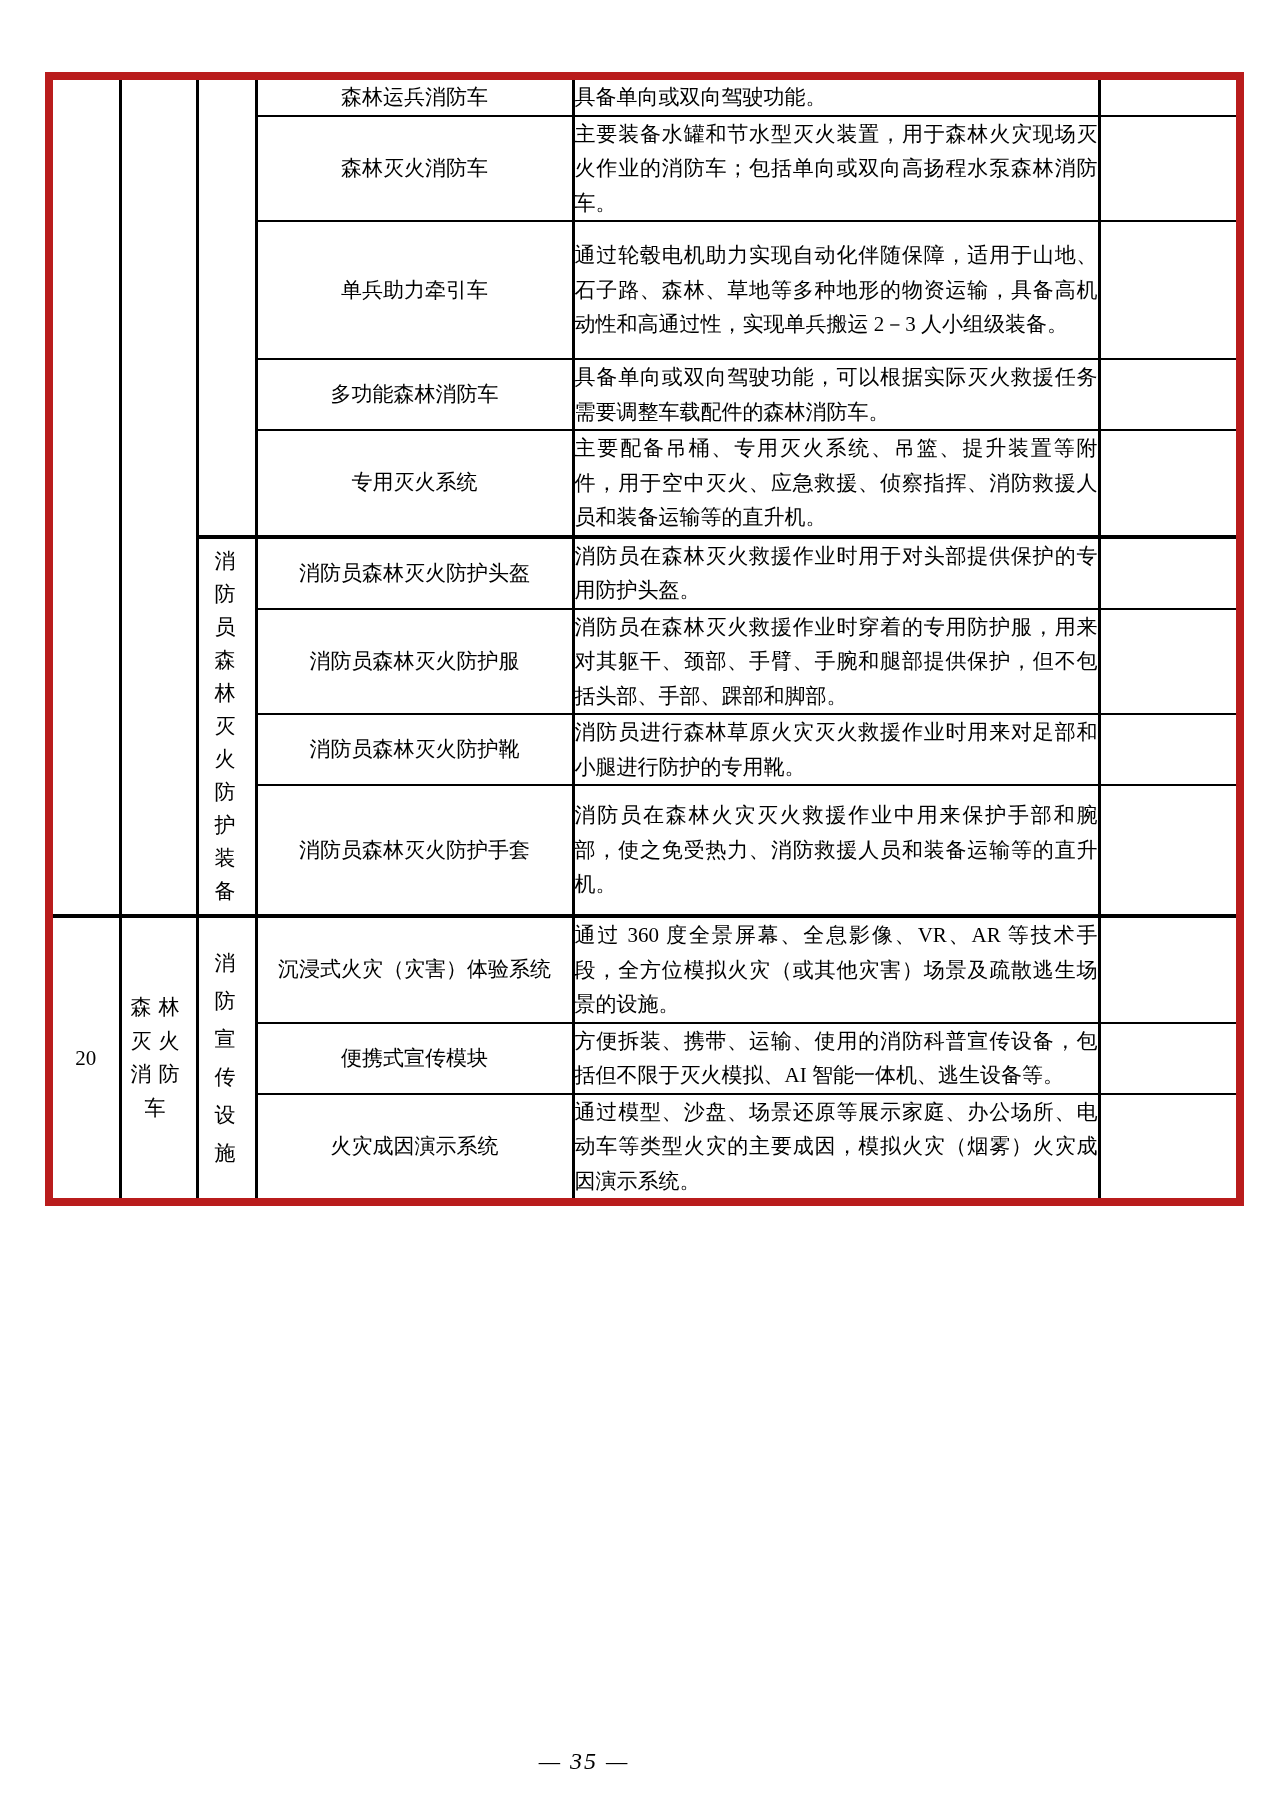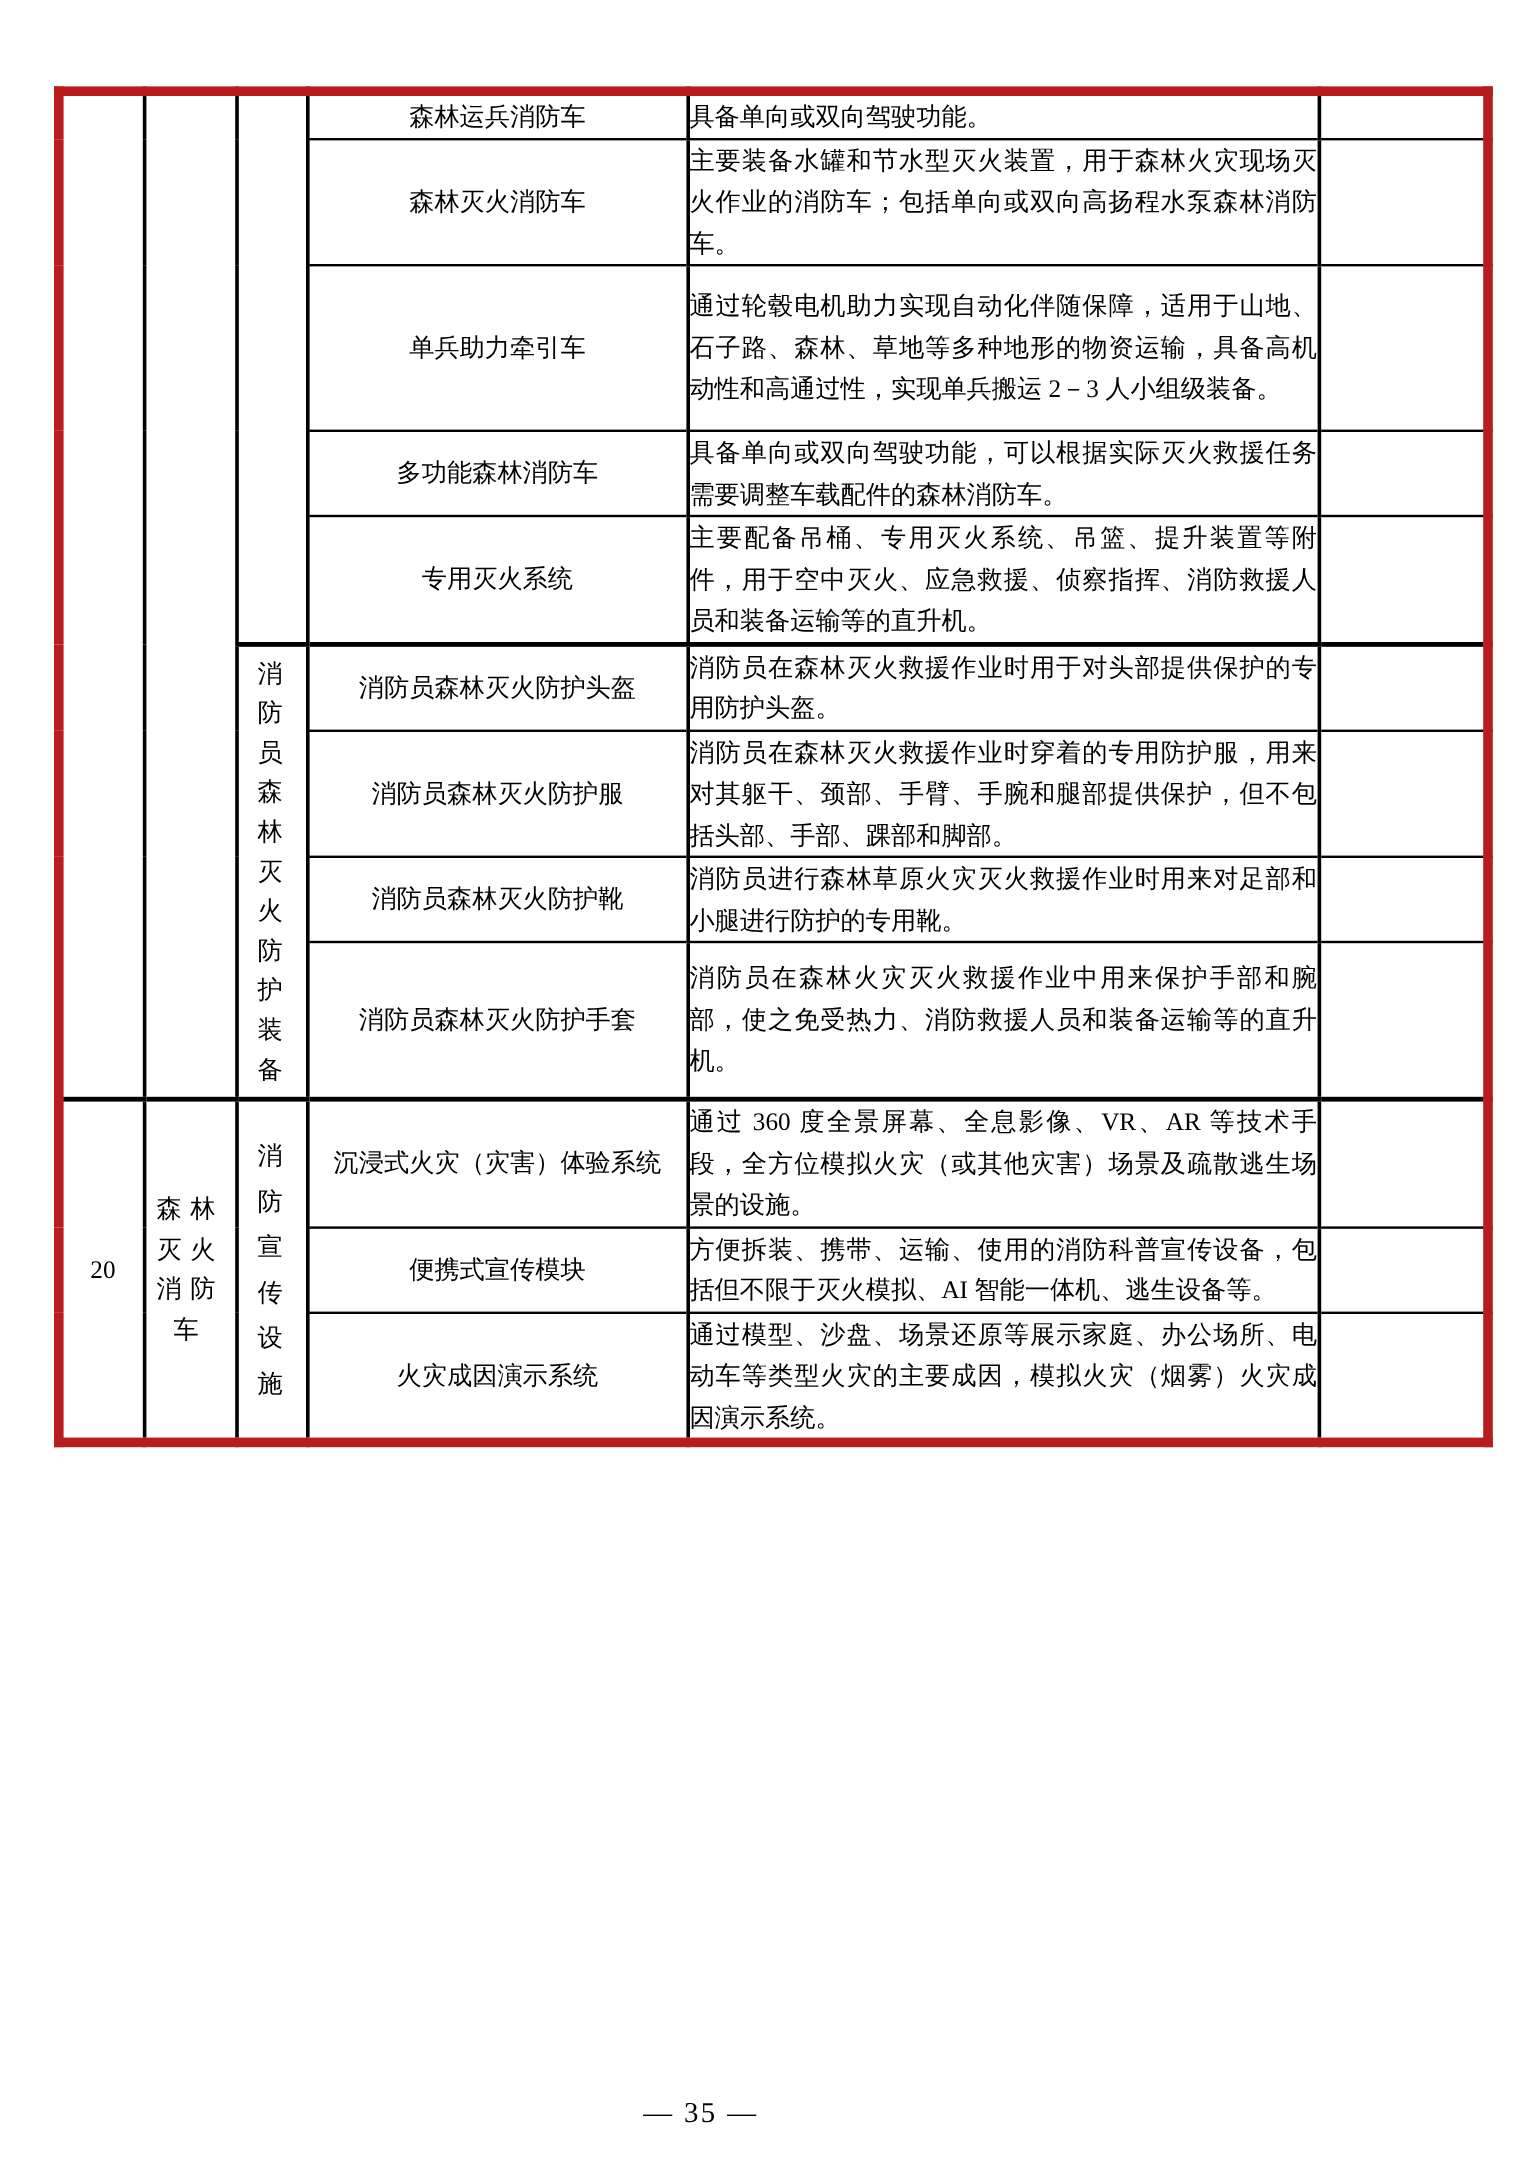--- a/index.html
+++ b/index.html
@@ -78,20 +78,21 @@
   tr.r12 { height: 104px; }
 
   .footer {
     position: absolute;
     left: 0;
     top: 1748px;
     width: 1168px;
     text-align: center;
     font-size: 24px;
     letter-spacing: 2px;
+    font-style: italic;
   }
 </style>
 </head>
 <body>
 
 <div class="page">
 
   <table class="doc-table">
     <colgroup>
       <col style="width:71px">

